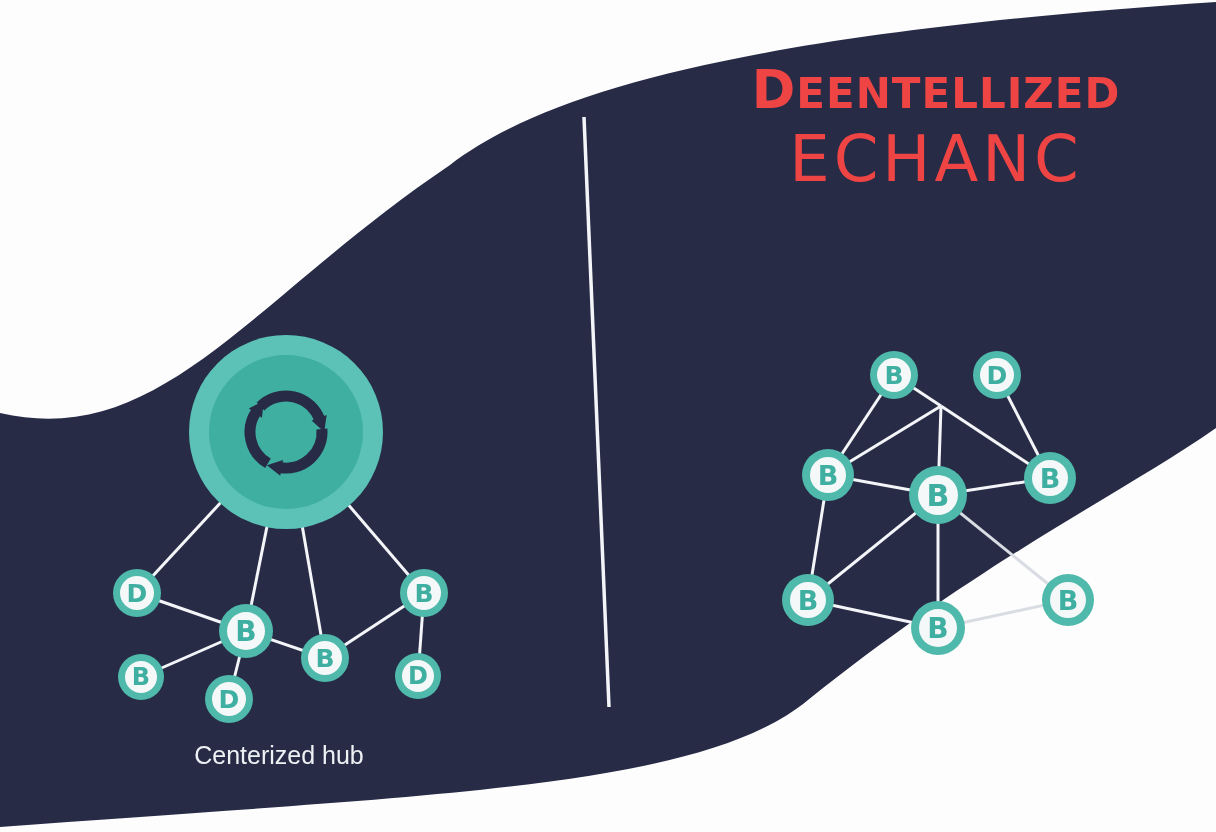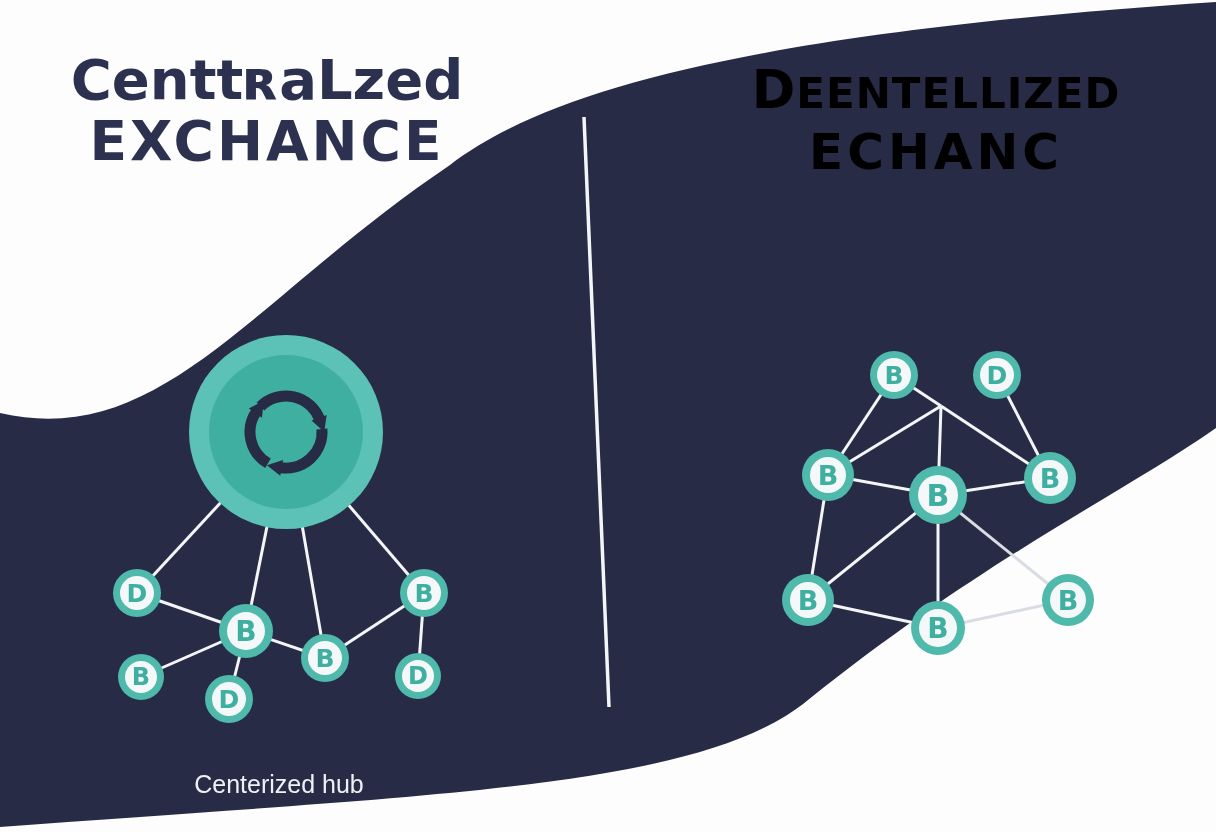--- a/index.html
+++ b/index.html
@@ -3,27 +3,27 @@
 <meta charset="utf-8">
 <style>
   html,body{margin:0;padding:0;background:#ffffff;}
   .stage{position:relative;width:1216px;height:832px;overflow:hidden;background:#fdfdfe;
          font-family:"DejaVu Sans","Liberation Sans",sans-serif;}
   .stage svg{position:absolute;left:0;top:0;}
   .overlay{position:absolute;text-align:center;}
   .lt{left:38px;top:52px;width:458px;color:#2d3150;}
   .lt .l1{font-size:56px;font-weight:bold;letter-spacing:0px;line-height:1.0;}
   .lt .l2{font-size:55px;font-weight:bold;letter-spacing:3px;margin-top:6px;line-height:1.0;}
-  .rt{left:706px;top:64px;width:460px;color:#000000;}
+  .rt{left:706px;top:64px;width:460px;color:#ef4444;}
   .rt .l1{font-size:42px;font-weight:bold;letter-spacing:1px;line-height:1.0;}
   .rt .l1::first-letter{font-size:1.25em;}
-  .rt .l2{font-size:50px;font-weight:bold;letter-spacing:4px;margin-top:10px;line-height:1.0;}
+  .rt .l2{font-size:64px;font-weight:normal;letter-spacing:4px;margin-top:10px;line-height:1.0;}
   .vs{left:567px;top:434px;width:80px;color:#f5f7fa;font-size:44px;font-weight:bold;letter-spacing:1px;}
   .caption{left:159px;top:741px;width:240px;color:#eef1f4;font-size:25px;font-weight:normal;
-           font-family:"Liberation Sans",sans-serif;margin-top:29px;}
+           font-family:"Liberation Sans",sans-serif;}
 </style>
 </head>
 <body>
 
 <div class="stage">
 
   <svg width="1216" height="832" viewBox="0 0 1216 832">
 
     <path d="M 0,413 C 160,450 250,300 450,165 C 560,80 800,30 1216,2
              L 1216,428 C 1120,495 990,555 808,700 C 700,790 420,795 0,827 Z" fill="#272b46"></path>
@@ -142,24 +142,20 @@
         <g>
           <circle cx="1068" cy="600" r="26" fill="#4fb9ab"></circle>
           <circle cx="1068" cy="600" r="18" fill="#f4f8f8"></circle>
           <text x="1068" y="600.52" text-anchor="middle" dominant-baseline="central" fill="#3fafa1" font-size="27" font-weight="bold" font-family="&quot;DejaVu Sans&quot;,&quot;Liberation Sans&quot;,sans-serif">B</text>
         </g>
       </g>
 
     <line x1="584" y1="117" x2="609" y2="707" stroke="#f3f5f8" stroke-width="3.5"></line>
   </svg>
 
-  <div class="overlay lt">
-    <div class="l1">CenttʀaLzed</div>
-    <div class="l2">EXCHANCE</div>
-  </div>
 
   <div class="overlay rt">
     <div class="l1">DEENTELLIZED</div>
     <div class="l2">ECHANC</div>
   </div>
 
 
   <div class="overlay caption">Centerized hub</div>
 </div>
 

